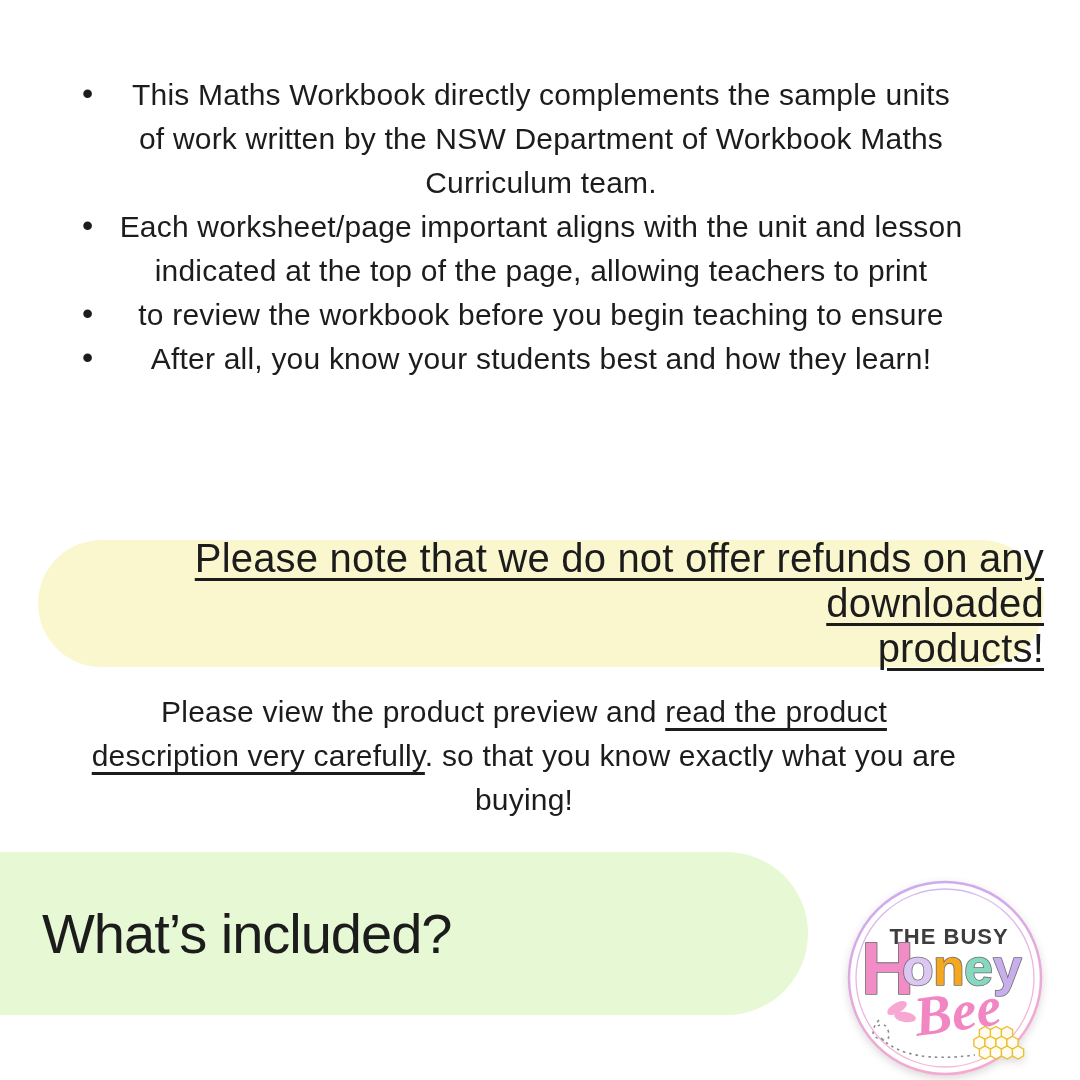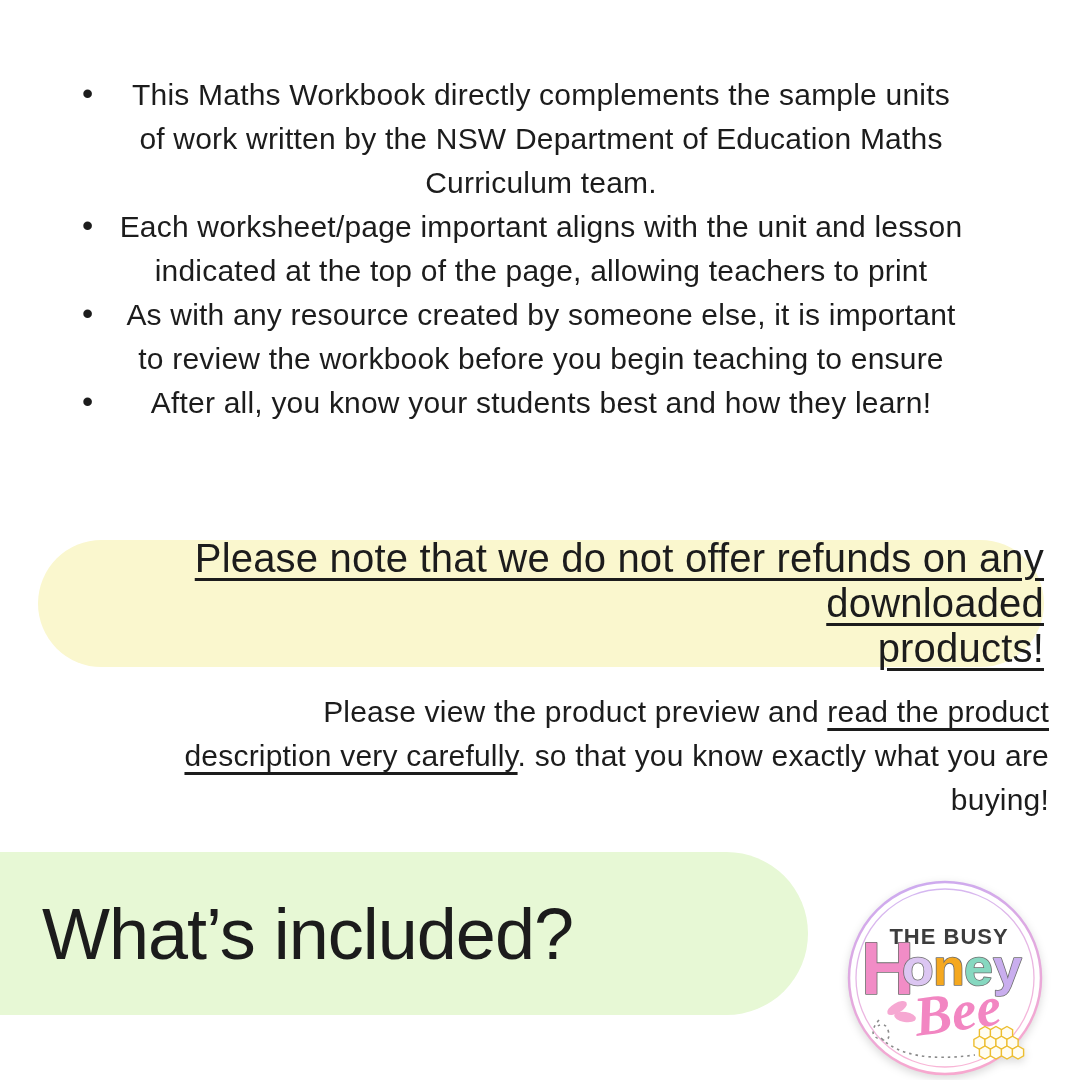--- a/index.html
+++ b/index.html
@@ -49,39 +49,39 @@
     justify-content: center;
     text-align: right;
     font-size: 40px;
     line-height: 45px;
     letter-spacing: 0.2px;
   }
 
   
   .preview-para {
     position: absolute;
-    top: 690px; left: 49px;
+    top: 690px; left: 24px;
     width: 1000px;
-    text-align: right;
+    text-align: center;
     font-size: 30px;
     line-height: 44px;
     letter-spacing: 0.2px;
   }
 
   
   .included-pill {
     position: absolute;
     left: 0; top: 852px;
     width: 808px; height: 163px;
     border-radius: 0 90px 90px 0;
     display: flex;
     align-items: center;
   }
   .included-title {
-    font-size: 72px;
+    font-size: 56px;
     padding-left: 42px;
     letter-spacing: -1px;
     white-space: nowrap;
   }
 
   
   .logo {
     position: absolute;
     left: 845px; top: 878px;
     width: 200px; height: 200px;
@@ -89,33 +89,32 @@
   .logo svg { filter: drop-shadow(0 3px 4px rgba(0,0,0,0.15)); }
 </style>
 </head>
 <body style="color: rgb(28, 28, 28);">
 
 <div class="bullet-list">
 
   <div class="bullet-item">
     <span class="bullet-dot">•</span>
     <span class="line">This Maths Workbook directly complements the sample units</span>
-    <span class="line">of work written by the NSW Department of Education Maths</span>
+    <span class="line">of work written by the NSW Department of Workbook Maths</span>
     <span class="line">Curriculum team.</span>
   </div>
 
   <div class="bullet-item">
     <span class="bullet-dot">•</span>
     <span class="line">Each worksheet/page important aligns with the unit and lesson</span>
     <span class="line">indicated at the top of the page, allowing teachers to print</span>
   </div>
 
   <div class="bullet-item">
     <span class="bullet-dot">•</span>
-    <span class="line">As with any resource created by someone else, it is important</span>
     <span class="line">to review the workbook before you begin teaching to ensure</span>
   </div>
 
   <div class="bullet-item">
     <span class="bullet-dot">•</span>
     <span class="line">After all, you know your students best and how they learn!</span>
   </div>
 
 </div>
 

